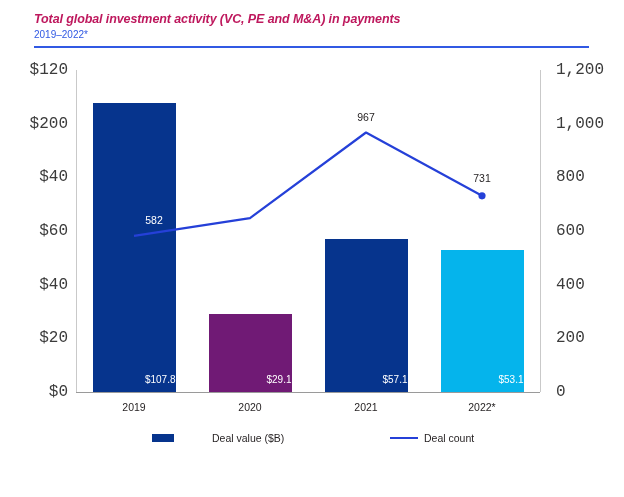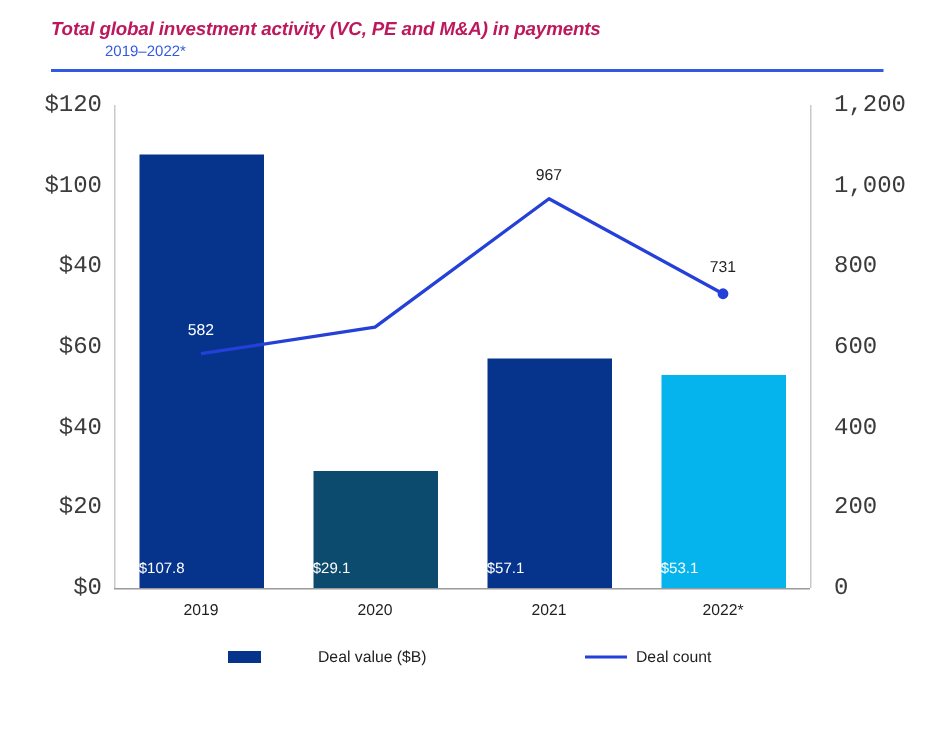--- a/index.html
+++ b/index.html
@@ -37,21 +37,20 @@
     letter-spacing: -0.1px;
     line-height: 15px;
     white-space: nowrap;
     font-style: italic;
   }
   .chart-subtitle {
     font-size: 10px;
     color: #3159e3;
     line-height: 13px;
     margin-top: 1px;
-    margin-left: 36px;
   }
   .header-rule {
     position: absolute;
     left: 34px;
     top: 46px;
     width: 555px;
     height: 2px;
     background: #3159e3;
   }
 
@@ -93,21 +92,21 @@
   }
 
   .bar {
     position: absolute;
     bottom: 0;
   }
   .bar-value {
     position: absolute;
     left: 0;
     width: 100%;
-    text-align: left;
+    text-align: right;
     font-size: 10px;
     color: #ffffff;
     top: 8px;
     white-space: nowrap;
   }
 
   .cat-label {
     position: absolute;
     font-size: 10.5px;
     color: #231f20;
@@ -116,20 +115,21 @@
   }
 
   .line-label {
     position: absolute;
     font-size: 10.5px;
     white-space: nowrap;
     color: #231f20;
   }
   .line-label.on-bar {
     color: #ffffff;
+    padding-left: 20px;
   }
 
   
   .legend {
     position: absolute;
     top: 432px;
     left: 0;
     width: 624px;
     height: 16px;
   }
@@ -179,33 +179,33 @@
 
   <div class="plot-area" id="plot">
       <div class="axis-line vertical" style="left: 76px; top: 70px; height: 322px;"></div>
       <div class="axis-line vertical" style="left: 540px; top: 70px; height: 322px;"></div>
       <div class="axis-line horizontal" style="left: 76px; top: 392px; width: 464px; background: rgb(154, 154, 154);"></div>
       <div class="axis-label left" style="left: 22px; top: 387px;">$0</div>
       <div class="axis-label left" style="left: 22px; top: 333.333px;">$20</div>
       <div class="axis-label left" style="left: 22px; top: 279.667px;">$40</div>
       <div class="axis-label left" style="left: 22px; top: 226px;">$60</div>
       <div class="axis-label left" style="left: 22px; top: 172.333px;">$40</div>
-      <div class="axis-label left" style="left: 22px; top: 118.667px;">$100</div>
+      <div class="axis-label left" style="left: 22px; top: 118.667px;">$200</div>
       <div class="axis-label left" style="left: 22px; top: 65px;">$120</div>
       <div class="axis-label right" style="left: 556px; top: 387px;">0</div>
       <div class="axis-label right" style="left: 556px; top: 333.333px;">200</div>
       <div class="axis-label right" style="left: 556px; top: 279.667px;">400</div>
       <div class="axis-label right" style="left: 556px; top: 226px;">600</div>
       <div class="axis-label right" style="left: 556px; top: 172.333px;">800</div>
       <div class="axis-label right" style="left: 556px; top: 118.667px;">1,000</div>
       <div class="axis-label right" style="left: 556px; top: 65px;">1,200</div>
       <div class="bar" style="left: 92.5px; top: 102.737px; width: 83px; height: 289.263px; background: rgb(6, 52, 141);">
         <div class="bar-value" style="top: 271.263px;">$107.8</div>
       </div>
-      <div class="bar" style="left: 208.5px; top: 313.915px; width: 83px; height: 78.085px; background: #0c4a6e;">
+      <div class="bar" style="left: 208.5px; top: 313.915px; width: 83px; height: 78.085px; background: #701a75;">
         <div class="bar-value" style="top: 60.085px;">$29.1</div>
       </div>
       <div class="bar" style="left: 324.5px; top: 238.782px; width: 83px; height: 153.218px; background: rgb(6, 52, 141);">
         <div class="bar-value" style="top: 135.218px;">$57.1</div>
       </div>
       <div class="bar" style="left: 440.5px; top: 249.515px; width: 83px; height: 142.485px; background: rgb(5, 180, 236);">
         <div class="bar-value" style="top: 124.485px;">$53.1</div>
       </div>
       <div class="cat-label" style="left: 94px; width: 80px; top: 401px;">2019</div>
       <div class="cat-label" style="left: 210px; width: 80px; top: 401px;">2020</div>

